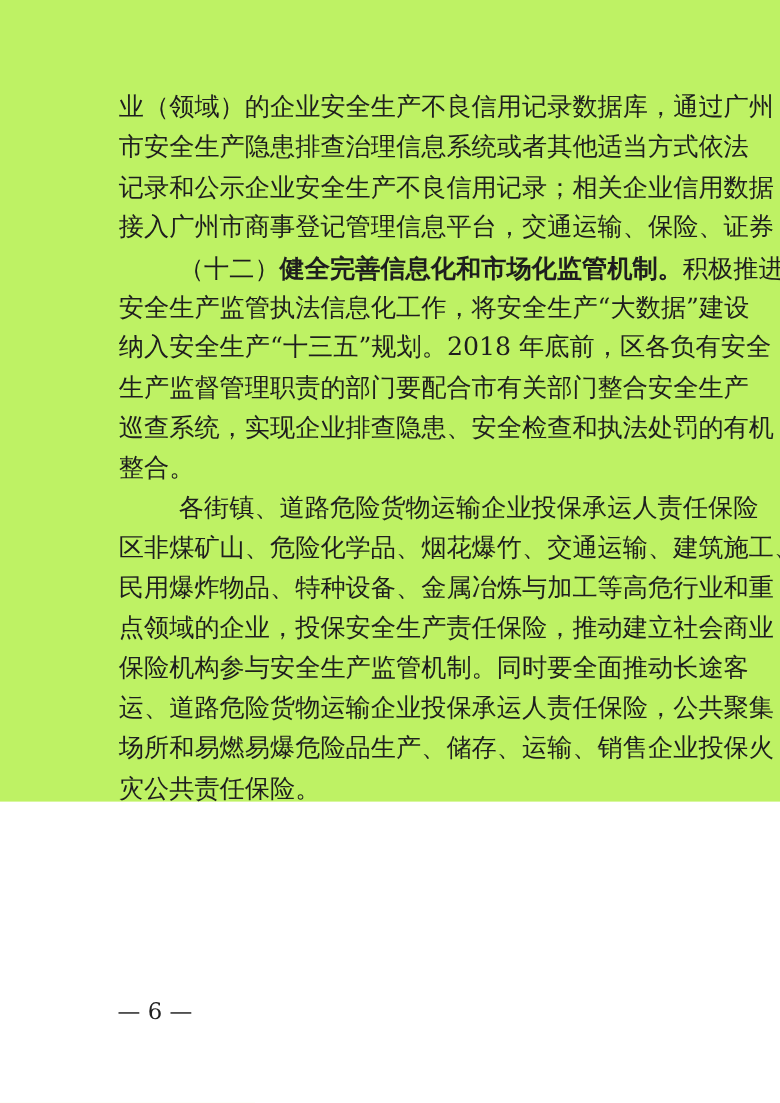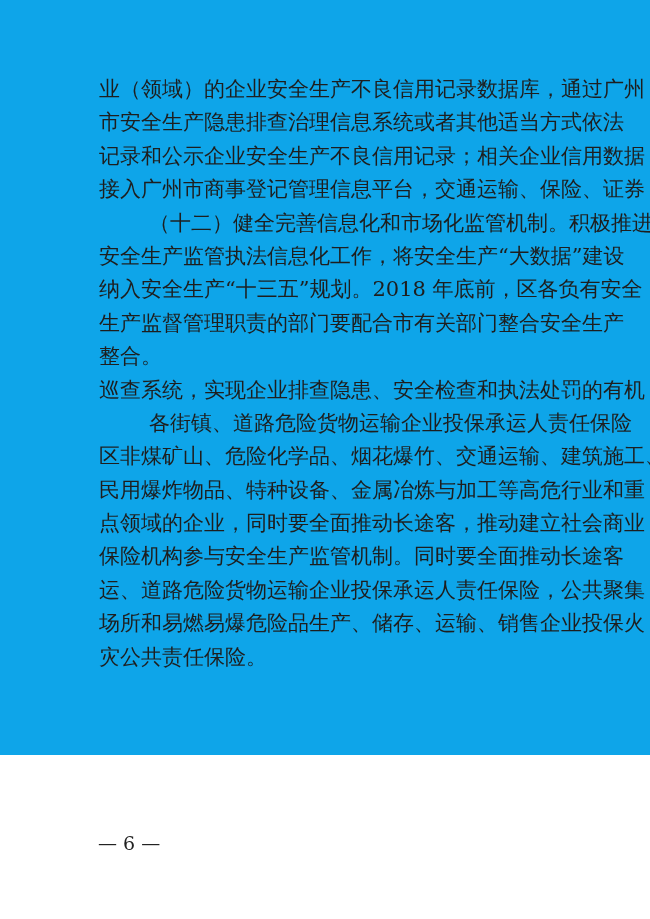--- a/index.html
+++ b/index.html
@@ -11,22 +11,22 @@
       width: 650px;
       height: 919px;
       position: relative;
       overflow: hidden;
       font-family: "DejaVu Serif", "Liberation Serif", serif;
       color: #1e1e1e;
     }
     .page {
       position: absolute;
       left: 0; top: 0;
-      width: 650px; height: 755px;
-      background: #0ea5e9;
+      width: 650px; height: 668px;
+      background: #bef264;
     }
     .body-text {
       position: absolute;
       left: 99px;
       top: 73px;
       width: 452px;
     }
     .line {
       height: 33.4px;
       line-height: 33.4px;
@@ -36,21 +36,21 @@
       text-align-last: justify;
       letter-spacing: 0;
     }
     .line.last {
       text-align-last: left;
     }
     .line.indent {
       padding-left: 50px;
     }
     .heading-phrase {
-      font-weight: normal;
+      font-weight: bold;
     }
     .page-number {
       position: absolute;
       left: 98px;
       top: 829px;
       font-size: 19px;
       line-height: 28px;
       white-space: nowrap;
       color: #222;
     }
@@ -66,29 +66,29 @@
       <div class="line">市安全生产隐患排查治理信息系统或者其他适当方式依法</div>
       <div class="line">记录和公示企业安全生产不良信用记录；相关企业信用数据</div>
       <div class="line">接入广州市商事登记管理信息平台，交通运输、保险、证券</div>
     </div>
 
     <div>
       <div class="line indent"><span>（十二）</span><span class="heading-phrase">健全完善信息化和市场化监管机制。</span><span>积极推进</span></div>
       <div class="line">安全生产监管执法信息化工作，将安全生产“大数据”建设</div>
       <div class="line">纳入安全生产“十三五”规划。2018 年底前，区各负有安全</div>
       <div class="line">生产监督管理职责的部门要配合市有关部门整合安全生产</div>
+      <div class="line">巡查系统，实现企业排查隐患、安全检查和执法处罚的有机</div>
       <div class="line last">整合。</div>
-      <div class="line">巡查系统，实现企业排查隐患、安全检查和执法处罚的有机</div>
     </div>
 
     <div>
       <div class="line indent">各街镇、道路危险货物运输企业投保承运人责任保险</div>
       <div class="line">区非煤矿山、危险化学品、烟花爆竹、交通运输、建筑施工、</div>
       <div class="line">民用爆炸物品、特种设备、金属冶炼与加工等高危行业和重</div>
-      <div class="line">点领域的企业，同时要全面推动长途客，推动建立社会商业</div>
+      <div class="line">点领域的企业，投保安全生产责任保险，推动建立社会商业</div>
       <div class="line">保险机构参与安全生产监管机制。同时要全面推动长途客</div>
       <div class="line">运、道路危险货物运输企业投保承运人责任保险，公共聚集</div>
       <div class="line">场所和易燃易爆危险品生产、储存、运输、销售企业投保火</div>
       <div class="line last">灾公共责任保险。</div>
     </div>
 
 
   </div>
 
   <div class="page-number">— 6 —</div>

